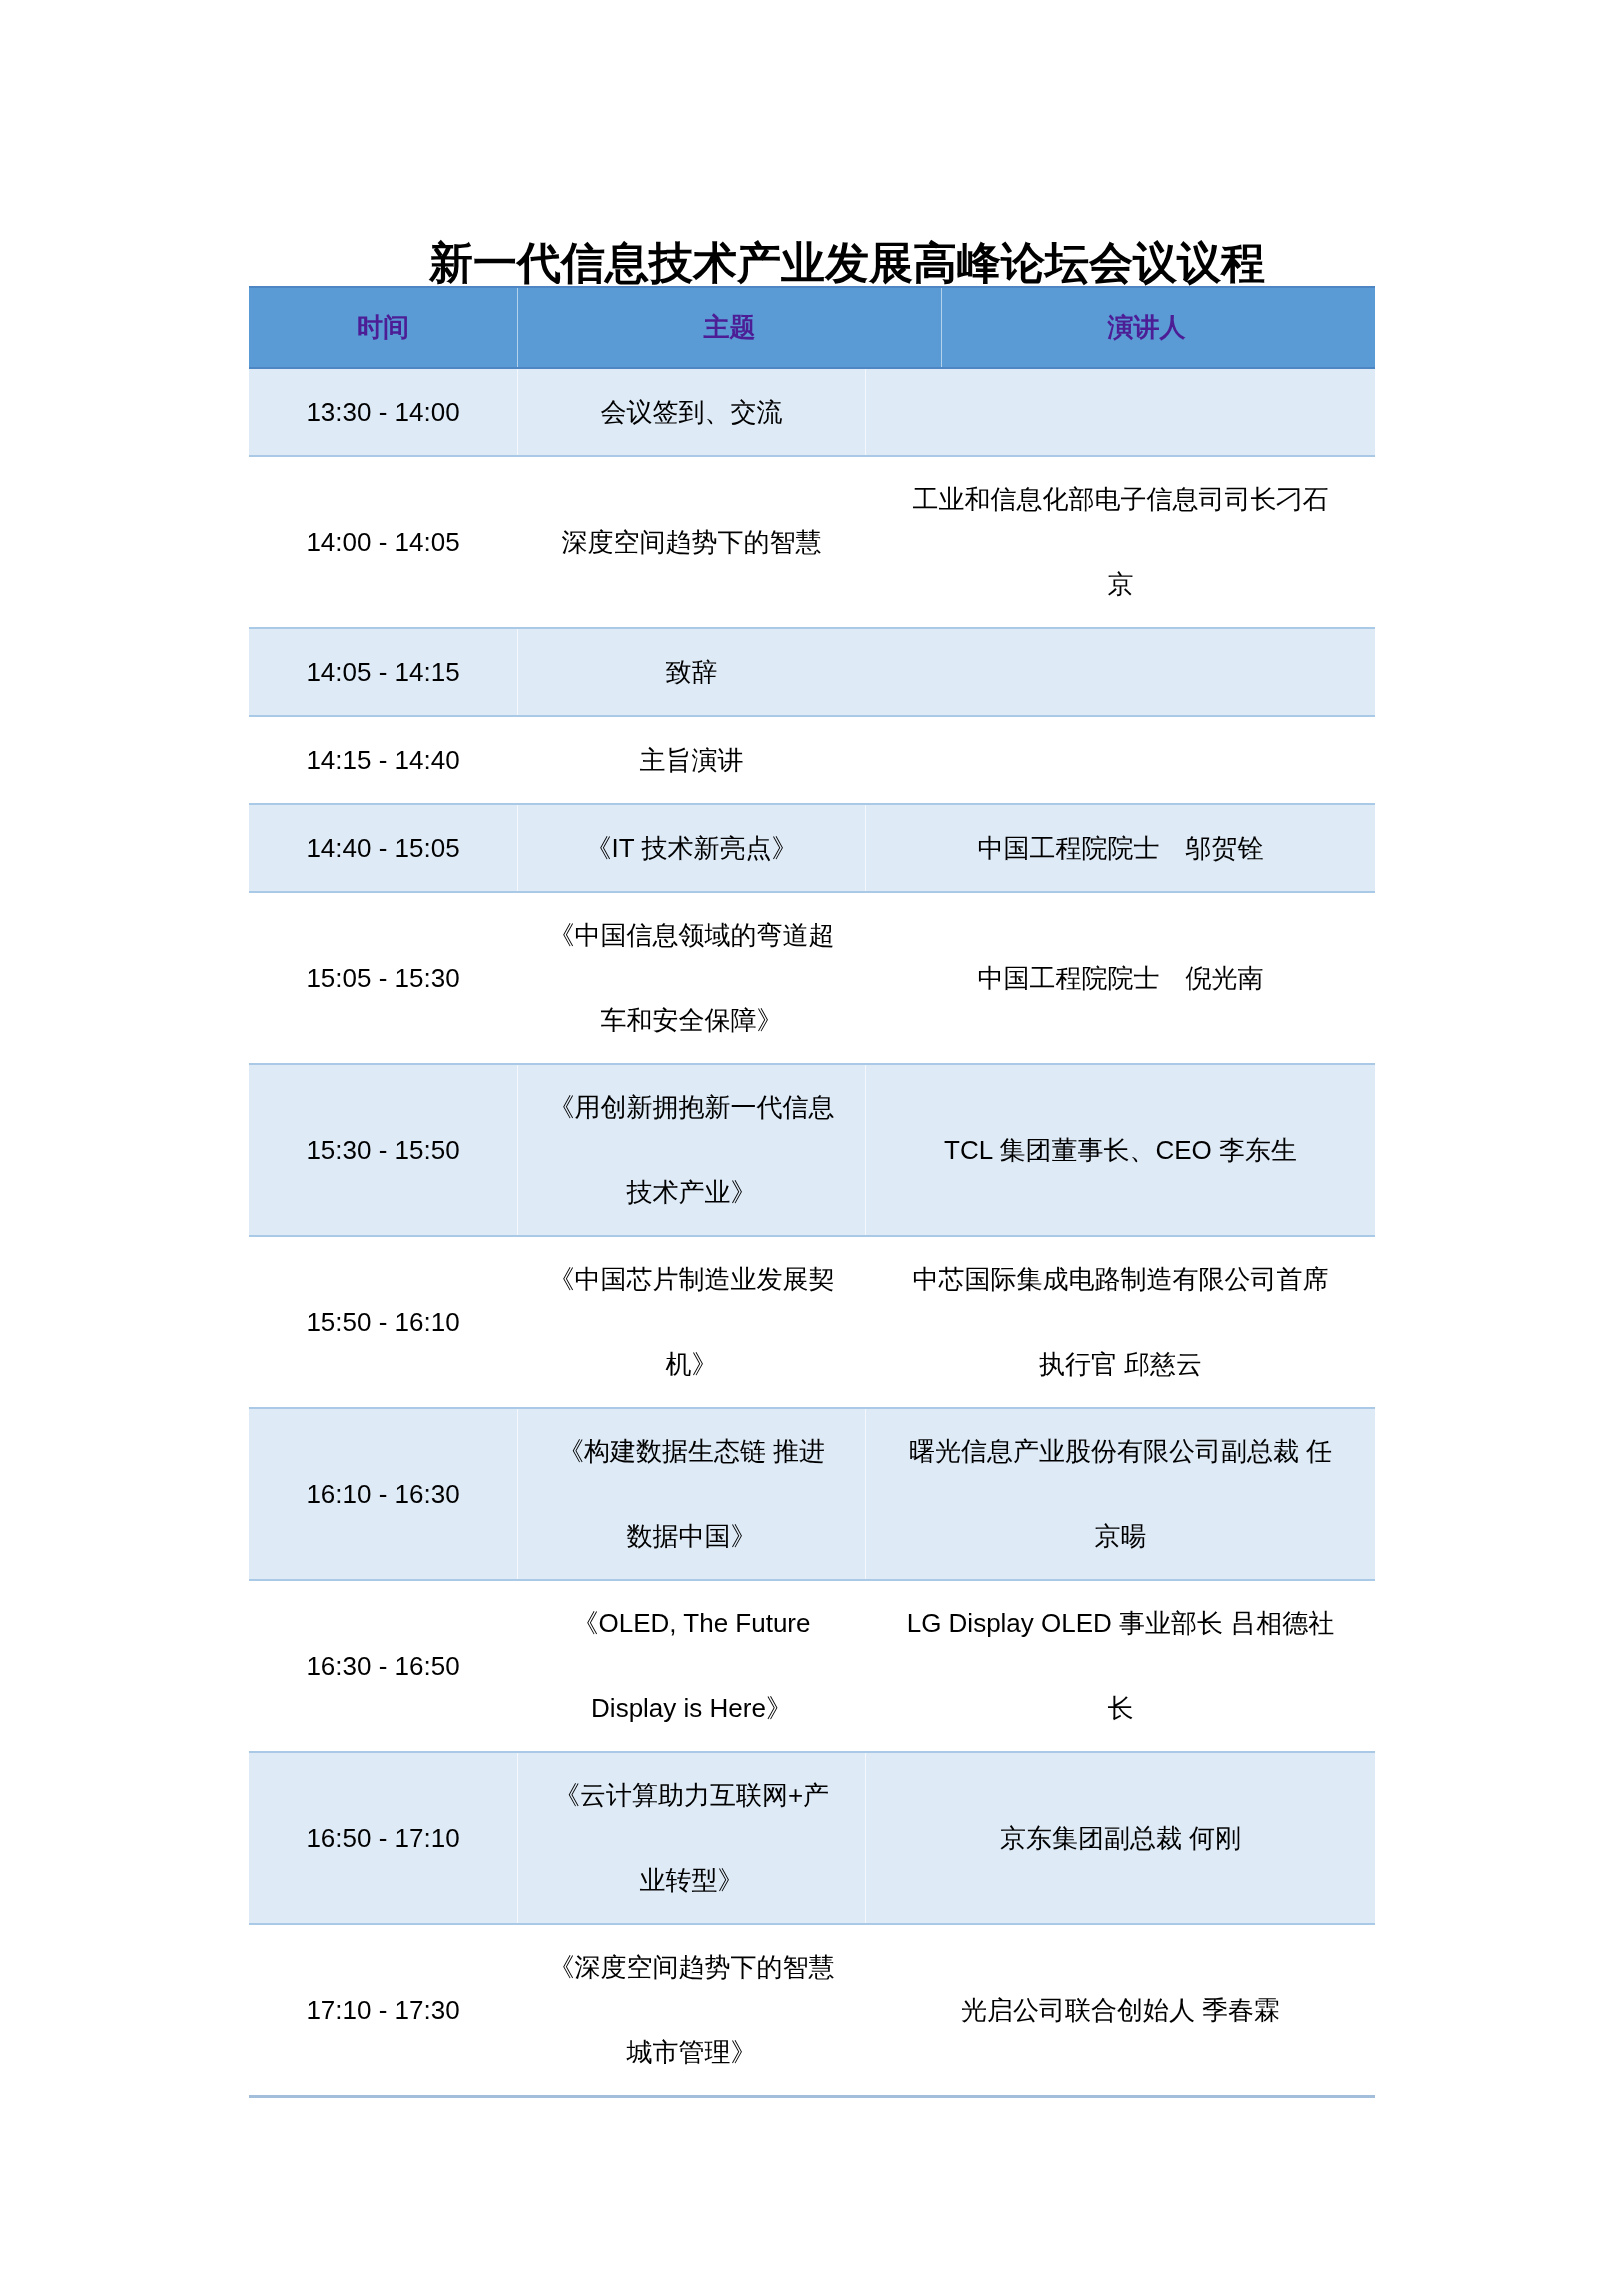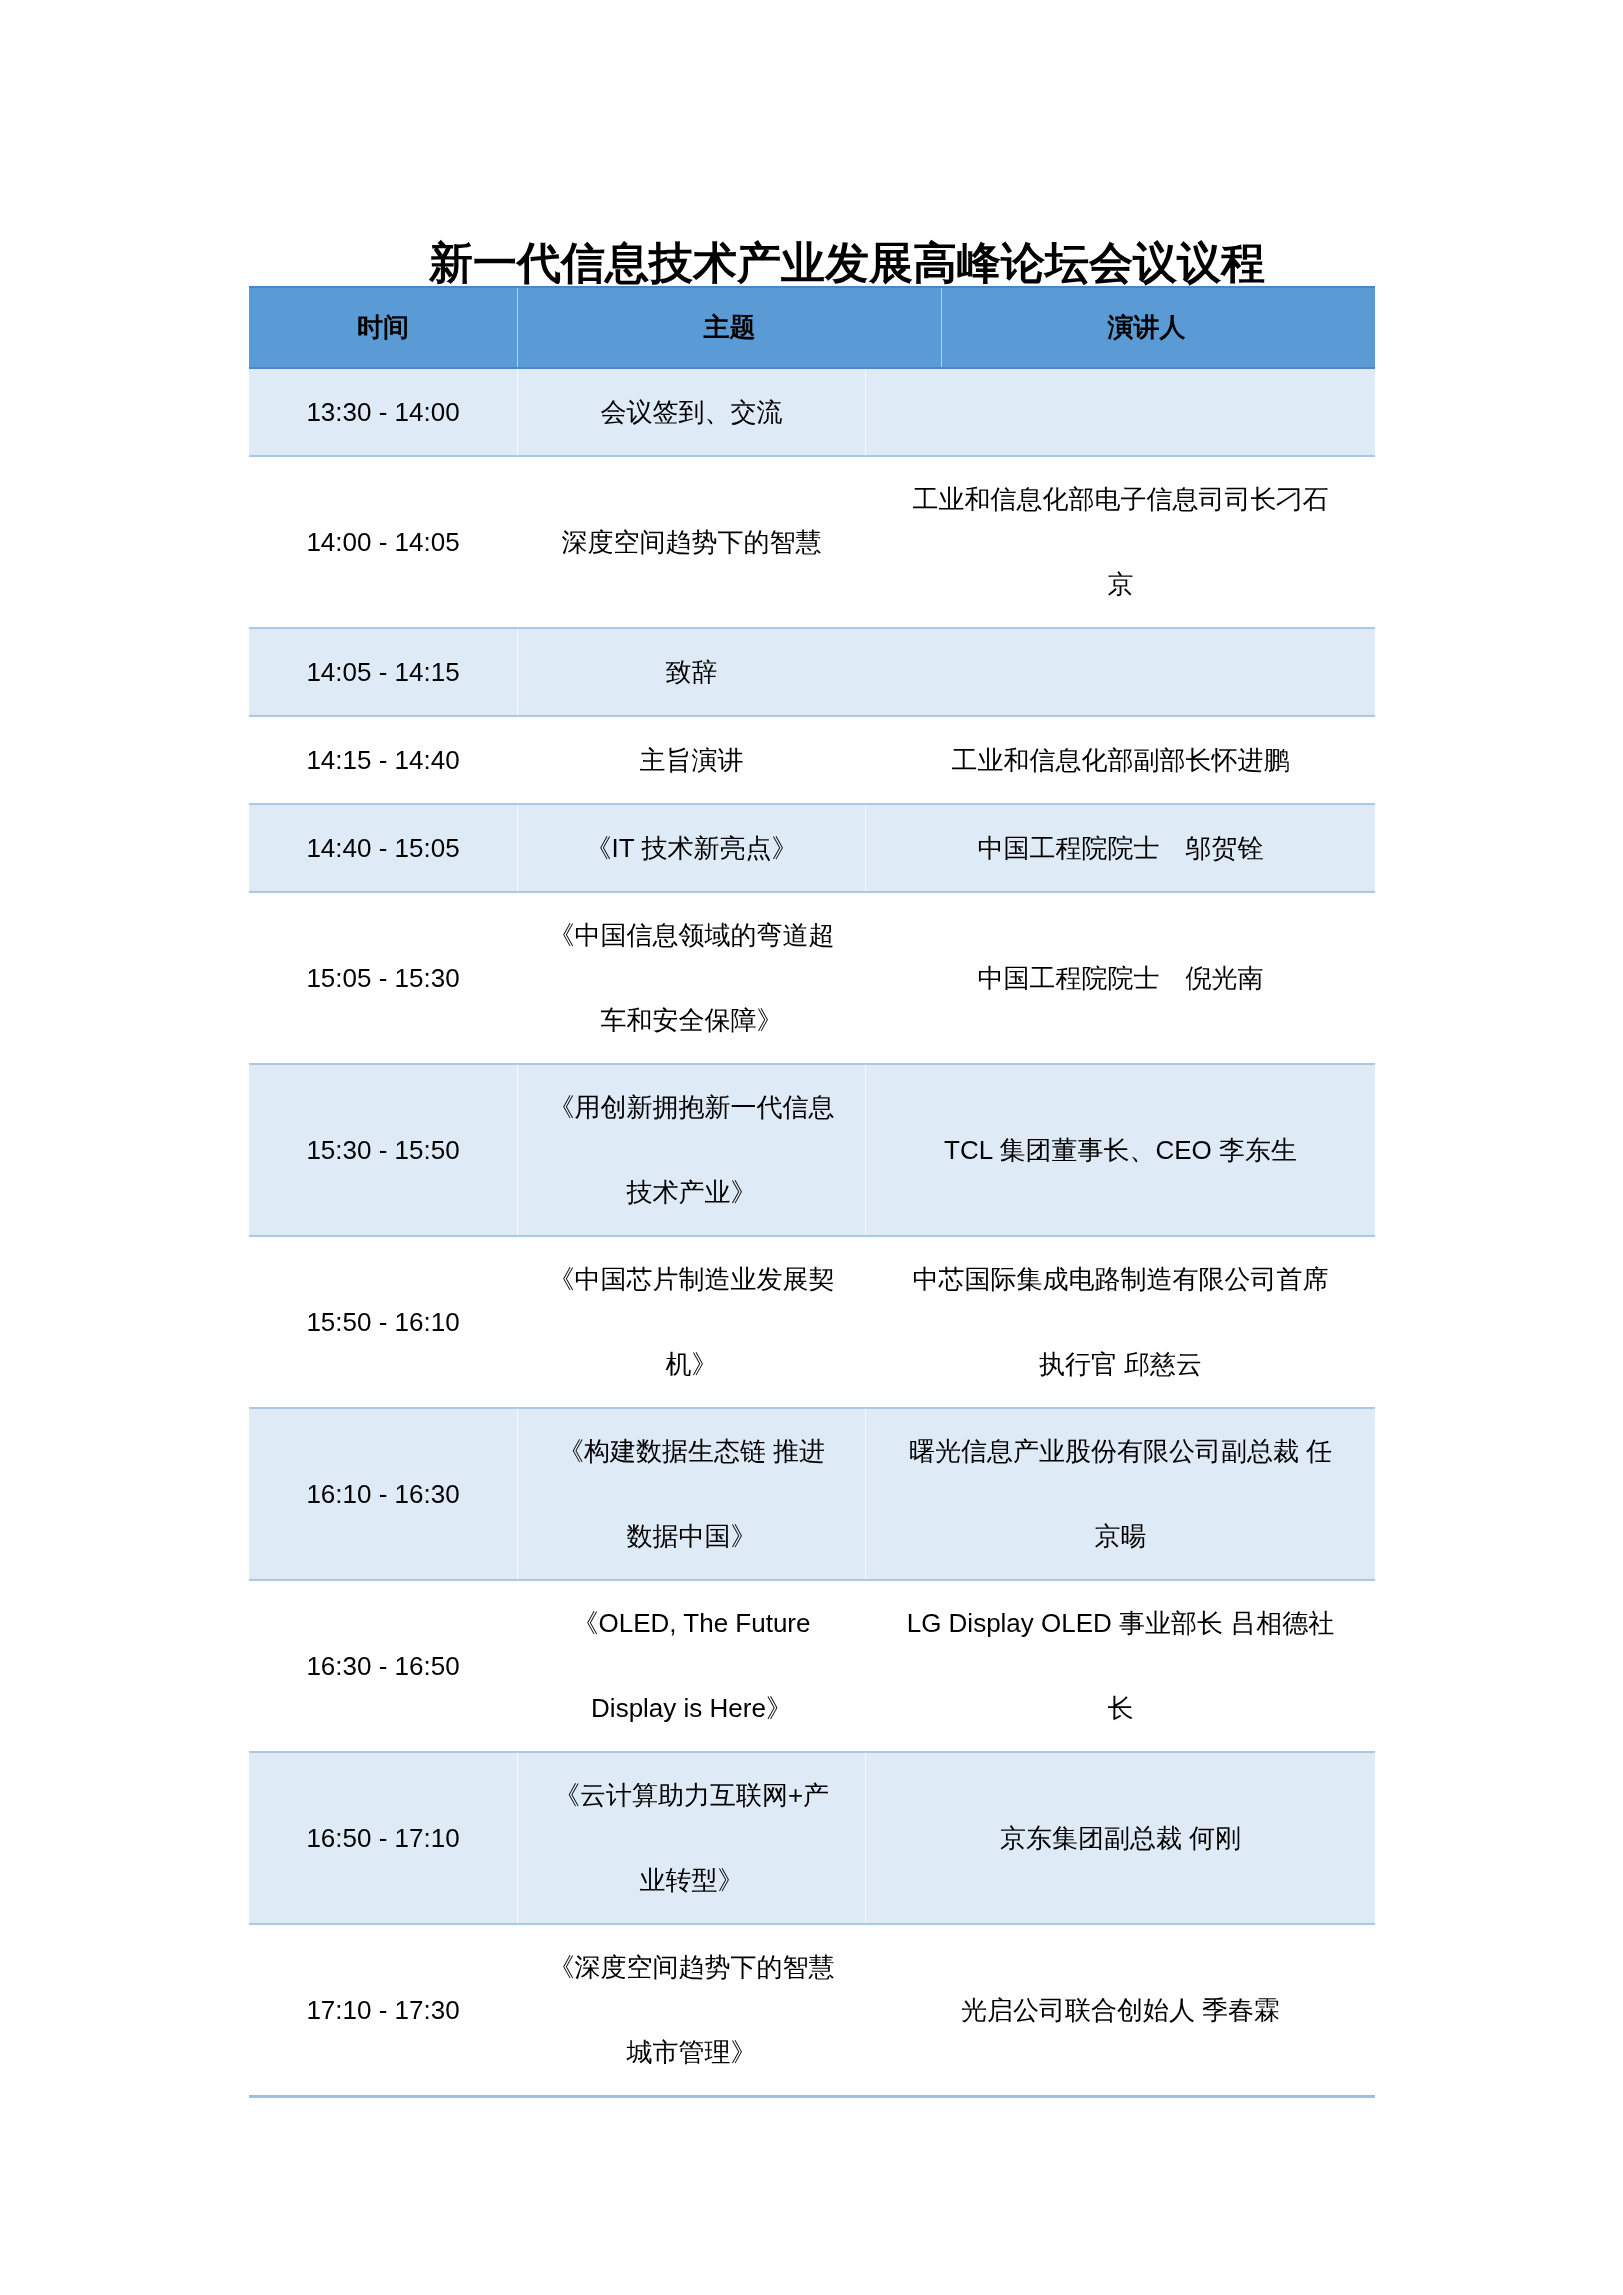--- a/index.html
+++ b/index.html
@@ -27,21 +27,21 @@
   }
   .hdr-row {
     display: flex;
     background: #5B9BD5;
     border-top: 2px solid #4D86C2;
     border-bottom: 2.6px solid #4D86C2;
     min-height: 79px;
   }
   .hdr-cell {
     display: flex; align-items: center; justify-content: center;
-    color: #000000; font-weight: bold; font-size: 26px;
+    color: #4c1d95; font-weight: bold; font-size: 26px;
     box-sizing: border-box;
   }
   .hdr-cell.c1 { width: 268px; }
   .hdr-cell.c2 { width: 424px; border-left: 1.3px solid rgba(255,255,255,0.55); }
   .hdr-cell.c3 { width: 410px; border-left: 1.3px solid rgba(255,255,255,0.55); }
   .body-row {
     display: flex;
     min-height: 86px;
     border-bottom: 2px solid #A9C9E7;
   }
@@ -84,21 +84,20 @@
     <div class="cell speaker">工业和信息化部电子信息司司长刁石
 京</div>
   </div>
   <div class="body-row shaded">
     <div class="cell time">14:05 - 14:15</div>
     <div class="cell topic">致辞</div>
   </div>
   <div class="body-row plain">
     <div class="cell time">14:15 - 14:40</div>
     <div class="cell topic">主旨演讲</div>
-    <div class="cell speaker">工业和信息化部副部长怀进鹏</div>
   </div>
   <div class="body-row shaded">
     <div class="cell time">14:40 - 15:05</div>
     <div class="cell topic">《IT 技术新亮点》</div>
     <div class="cell speaker">中国工程院院士　邬贺铨</div>
   </div>
   <div class="body-row plain">
     <div class="cell time">15:05 - 15:30</div>
     <div class="cell topic">《中国信息领域的弯道超
 车和安全保障》</div>

